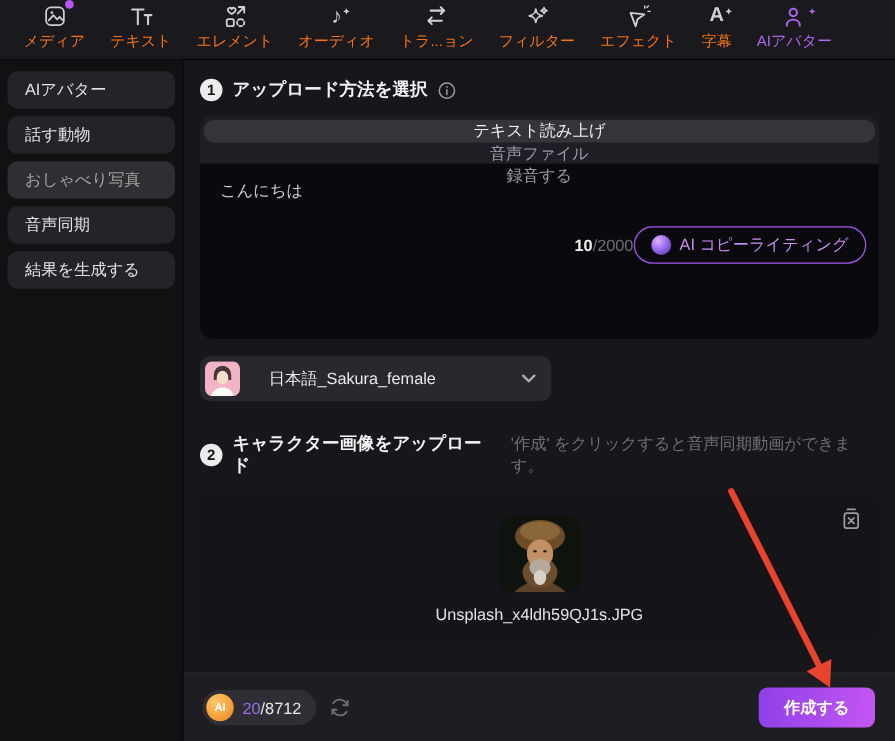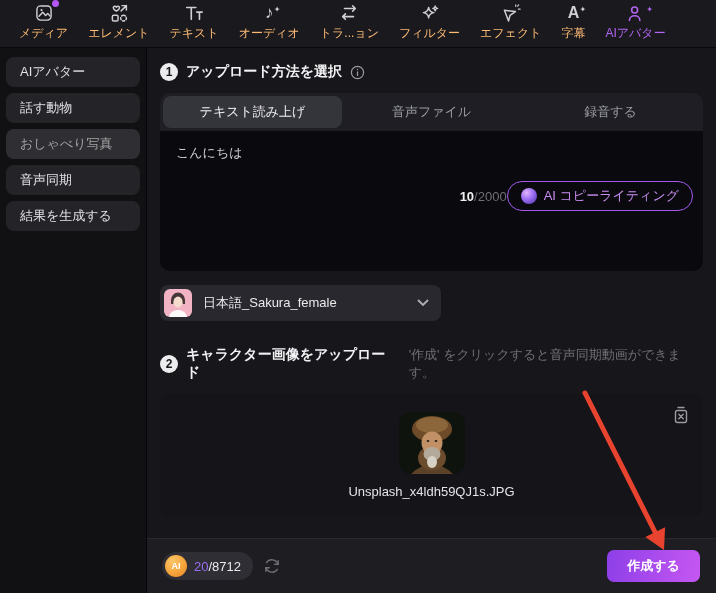--- a/index.html
+++ b/index.html
@@ -11,21 +11,21 @@
   .app { width:716px; height:593px; display:flex; flex-direction:column; }
 
   
   .topbar {
     height:48px; background:#1a1a1e; border-bottom:1px solid #0a0a0c;
     display:flex; align-items:flex-end; padding:0 4px 5px 10px; gap:2px; flex:0 0 48px;
   }
   .titem { display:flex; flex-direction:column; align-items:center; gap:1px; padding:0 9px; cursor:pointer; }
   .ticon { position:relative; height:22px; display:flex; align-items:center; justify-content:center; color:#d0d0d4; font-size:17px; line-height:22px; }
   .ticon svg { display:block; }
-  .tlabel { font-size:12px; color:#fdba74; white-space:nowrap; }
+  .tlabel { font-size:12px; color:#f97316; white-space:nowrap; }
   .titem.active .tlabel { color:#b264f2; }
   .titem.active .ticon { color:#b264f2; }
   .dot { position:absolute; top:-2px; right:-5px; width:7px; height:7px; border-radius:50%; background:#b557f5; }
   .spark { position:absolute; top:-3px; right:-7px; font-size:8px; color:#d0d0d4; }
   .titem.active .spark { color:#b264f2; }
 
   
   .row { flex:1; display:flex; min-height:0; }
   .sidebar { width:147px; background:#111114; border-right:1px solid #060608; padding:9px 6px; display:flex; flex-direction:column; gap:6px; }
   .sitem { height:30px; background:#232328; border-radius:8px; display:flex; align-items:center; padding:0 14px; font-size:13px; color:#e2e2e5; cursor:pointer; }
@@ -33,34 +33,34 @@
 
   .main { flex:1; background:#17171b; display:flex; flex-direction:column; min-width:0; }
   .content { flex:1; padding:15px 13px 0 13px; }
 
   .stephead { display:flex; align-items:center; gap:8px; margin-bottom:12px; }
   .badge { width:18px; height:18px; border-radius:50%; background:#ececee; color:#151518; font-size:12px; font-weight:bold; display:flex; align-items:center; justify-content:center; flex:0 0 18px; }
   .steptitle { font-size:14px; font-weight:bold; color:#f2f2f4; }
   .hint { font-size:13px; color:#6e6e75; margin-left:4px; }
 
   
-  .tabwrap { background:#1e1e24; border-radius:10px 10px 0 0; height:38px; display:flex; padding:3px; }
+  .tabwrap { background:#1e1e24; border-radius:10px 10px 0 0; height:38px; display:flex; padding:3px;flex-direction:column; }
   .tab { flex:1; display:flex; align-items:center; justify-content:center; font-size:13px; color:#9a9aa2; border-radius:8px; cursor:pointer; }
   .tab.active { background:#34343b; color:#f0f0f2; }
   .textblock { background:#0a0a0e; border-radius:0 0 10px 10px; height:140px; display:flex; flex-direction:row; }
   textarea.tinput { flex:1; background:transparent; border:none; outline:none; resize:none; color:#cfcfd4; font-size:13px; font-family:inherit; padding:13px 16px 0 16px; }
   .textfoot { display:flex; align-items:center; justify-content:space-between; padding:0 10px 10px 17px; }
   .counter { font-size:13px; }
   .counter .used { color:#f0f0f2; font-weight:bold; }
   .counter .limit { color:#6e6e75; }
   .aicopy { display:flex; align-items:center; gap:7px; border:1px solid #a558ee; border-radius:16px; padding:5px 13px; cursor:pointer; background:transparent; }
   .aicopy .orb { width:16px; height:16px; border-radius:50%; background:radial-gradient(circle at 35% 30%, #e3b4fa 0%, #9a6cf2 45%, #47309c 100%); }
   .aicopy .txt { font-size:13px; color:#c98df2; }
 
-  .voicesel { margin-top:14px; width:281px; height:36px; background:#28282e; border-radius:8px; display:flex; align-items:center; gap:11px; padding:0 12px 0 4px; cursor:pointer; }
+  .voicesel { margin-top:14px; width:281px; height:36px; background:#28282e; border-radius:8px; display:flex; align-items:center; gap:23px; padding:0 12px 0 4px; cursor:pointer; }
   .vavatar { width:28px; height:28px; border-radius:6px; overflow:hidden; flex:0 0 28px; }
   .vavatar svg { display:block; }
   .vname { font-size:13px; color:#eaeaec; flex:1; }
   .chev { color:#b0b0b6; display:flex; }
 
   .step2 { margin-top:25px; }
   .uploadcard { margin-top:12px; background:#141419; border-radius:10px; height:122px; position:relative; display:flex; flex-direction:column; align-items:center; justify-content:center; gap:10px; }
   .thumb { width:66px; height:62px; border-radius:12px; overflow:hidden; }
   .thumb svg { display:block; }
   .fname { font-size:13px; color:#e4e4e7; }
@@ -92,37 +92,37 @@
           <rect x="3.5" y="3.5" width="17" height="17" rx="4.5"></rect>
           <path d="M6 16 l4.5-5 3.5 4 2.5-2.5 2.5 3" stroke-linecap="round" stroke-linejoin="round"></path>
           <circle cx="9" cy="8.5" r="1.3" fill="#d0d0d4" stroke="none"></circle>
         </svg>
         <span class="dot"></span>
       </span>
       <span class="tlabel">メディア</span>
     </div>
     <div class="titem">
       <span class="ticon">
+        <svg width="22" height="20" viewBox="0 0 24 22" fill="none" stroke="#d0d0d4" stroke-width="1.8" stroke-linecap="round">
+          <path d="M4 5 h10 M9 5 v13"></path>
+            <path d="M15 10 h6 M18 10 v8"></path>
+        </svg>
+      </span>
+      <span class="tlabel">テキスト</span>
+    </div>
+    <div class="titem">
+      <span class="ticon">
         <svg width="21" height="21" viewBox="0 0 24 24" fill="none" stroke="#d0d0d4" stroke-width="1.7" stroke-linecap="round" stroke-linejoin="round">
           <path d="M5 7 c0-2 3-2.6 3.6-.6 C9.2 4.4 12.2 5 12.2 7 c0 1.6-2.4 3.2-3.6 3.9 C7.4 10.2 5 8.6 5 7 Z" transform="translate(1,-1.5)"></path>
           <rect x="5" y="14" width="6.5" height="6.5" rx="1.5"></rect>
           <path d="M15 9 L21 3 M21 3 h-5 M21 3 v5"></path>
           <rect x="14.5" y="14" width="6.5" height="6.5" rx="3.2" stroke-dasharray="2.4 2"></rect>
         </svg>
       </span>
       <span class="tlabel">エレメント</span>
-    </div>
-    <div class="titem">
-      <span class="ticon">
-        <svg width="22" height="20" viewBox="0 0 24 22" fill="none" stroke="#d0d0d4" stroke-width="1.8" stroke-linecap="round">
-          <path d="M4 5 h10 M9 5 v13"></path>
-            <path d="M15 10 h6 M18 10 v8"></path>
-        </svg>
-      </span>
-      <span class="tlabel">テキスト</span>
     </div>
     <div class="titem">
       <span class="ticon">♪<span class="spark">✦</span></span>
       <span class="tlabel">オーディオ</span>
     </div>
     <div class="titem">
       <span class="ticon">
         <svg width="22" height="18" viewBox="0 0 24 20" fill="none" stroke="#d0d0d4" stroke-width="1.8" stroke-linecap="round" stroke-linejoin="round">
           <path d="M7 5 h12 M16 2 l3 3 -3 3"></path>
             <path d="M17 14 H5 M8 11 l-3 3 3 3"></path>

